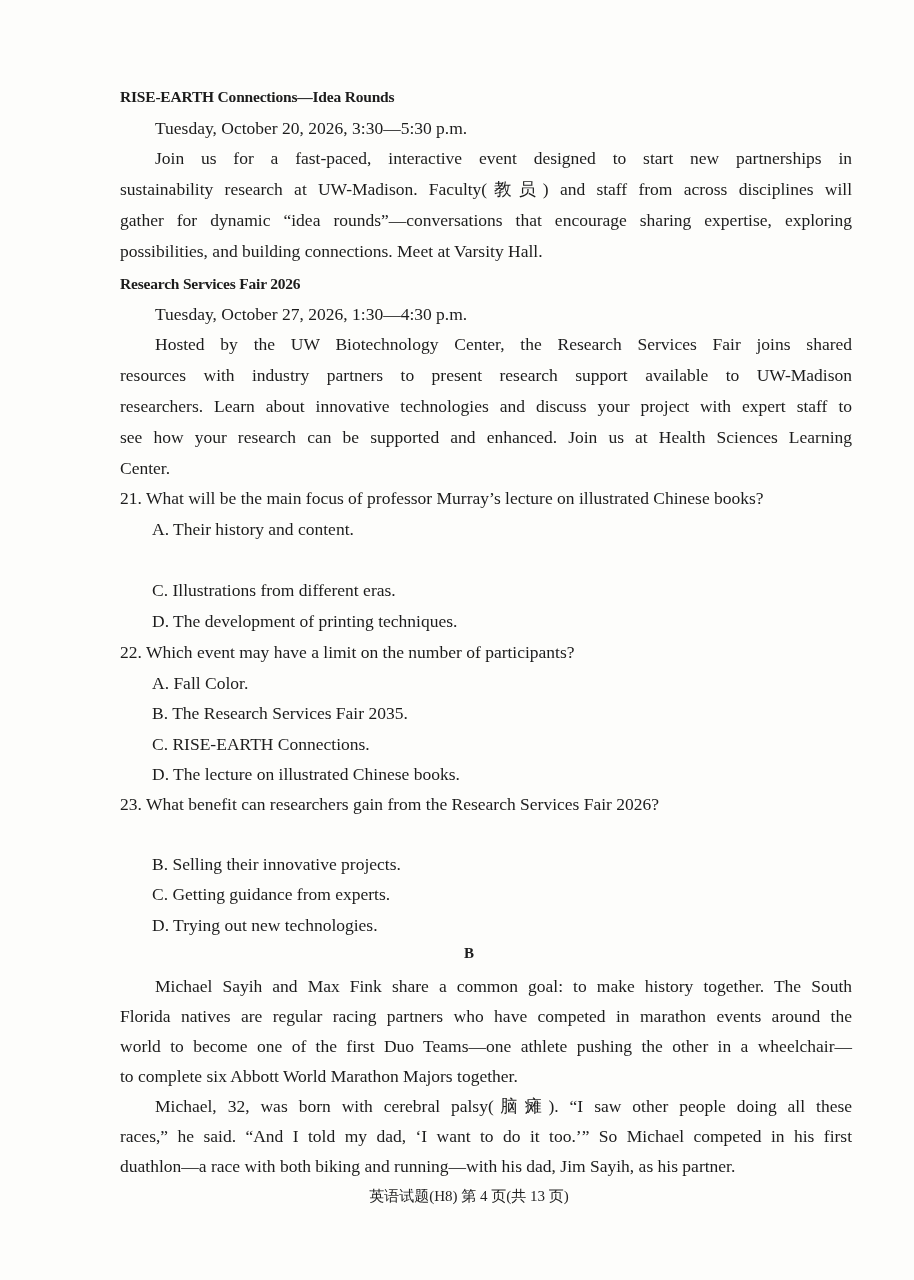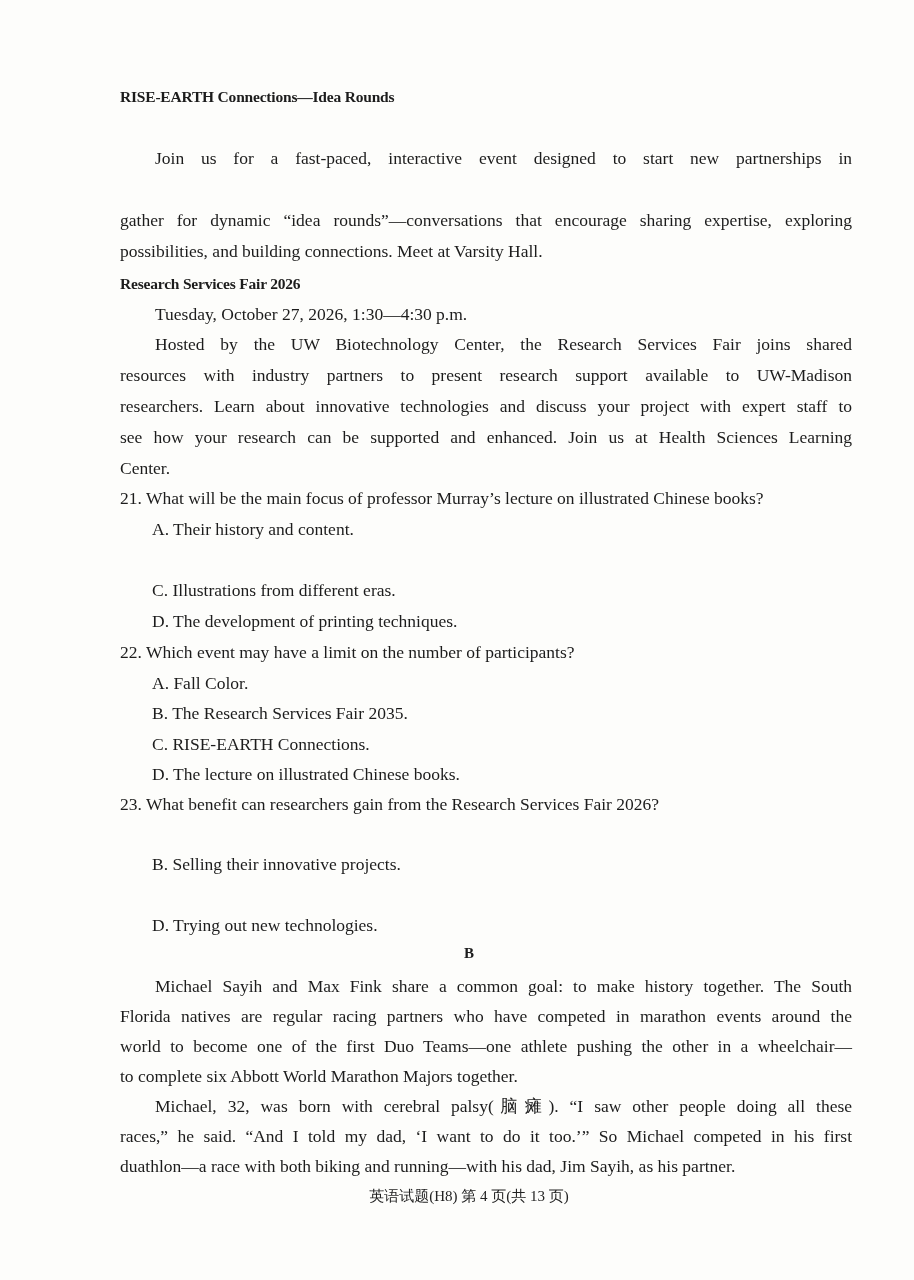--- a/index.html
+++ b/index.html
@@ -48,21 +48,23 @@
     font-size: 15px;
     color: #222;
   }
 </style>
 </head>
 <body>
 
 <div class="page">
 
   <div class="line heading" style="top:86px">RISE-EARTH Connections—Idea Rounds</div>
+  <div class="line indent" style="top:117px">Tuesday, October 20, 2026, 3:30—5:30 p.m.</div>
   <div class="line indent just" style="top:147px">Join us for a fast-paced, interactive event designed to start new partnerships in</div>
+  <div class="line just" style="top:178px">sustainability research at UW-Madison. Faculty(教员) and staff from across disciplines will</div>
   <div class="line just" style="top:209px">gather for dynamic “idea rounds”—conversations that encourage sharing expertise, exploring</div>
   <div class="line" style="top:240px">possibilities, and building connections. Meet at Varsity Hall.</div>
 
   <div class="line heading" style="top:273px">Research Services Fair 2026</div>
   <div class="line indent" style="top:303px">Tuesday, October 27, 2026, 1:30—4:30 p.m.</div>
   <div class="line indent just" style="top:333px">Hosted by the UW Biotechnology Center, the Research Services Fair joins shared</div>
   <div class="line just" style="top:364px">resources with industry partners to present research support available to UW-Madison</div>
   <div class="line just" style="top:395px">researchers. Learn about innovative technologies and discuss your project with expert staff to</div>
   <div class="line just" style="top:426px">see how your research can be supported and enhanced. Join us at Health Sciences Learning</div>
   <div class="line" style="top:457px">Center.</div>
@@ -106,20 +108,24 @@
   </div>
 
   <div class="line" style="top:793px">
     <span>23.</span>
     <span>What benefit can researchers gain from the Research Services Fair 2026?</span>
   </div>
   <div class="line opt" style="top:853px">
     <span>B.</span>
     <span>Selling their innovative projects.</span>
   </div>
+  <div class="line opt" style="top:883px">
+    <span>C.</span>
+    <span>Getting guidance from experts.</span>
+  </div>
   <div class="line opt" style="top:914px">
     <span>D.</span>
     <span>Trying out new technologies.</span>
   </div>
 
   <div class="section-letter" style="top:945px">B</div>
 
   <div class="line indent just" style="top:975px">Michael Sayih and Max Fink share a common goal: to make history together. The South</div>
   <div class="line just" style="top:1035px">world to become one of the first Duo Teams—one athlete pushing the other in a wheelchair—</div>
   <div class="line just" style="top:1005px">Florida natives are regular racing partners who have competed in marathon events around the</div>

